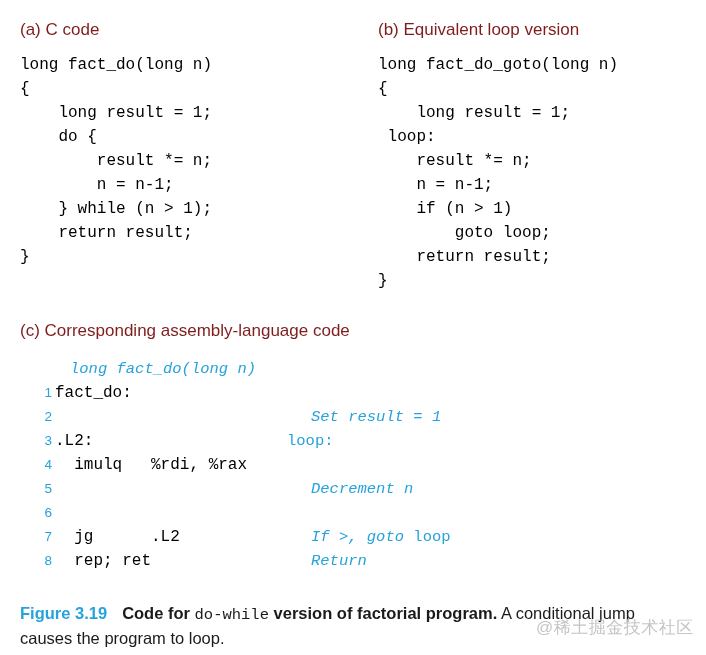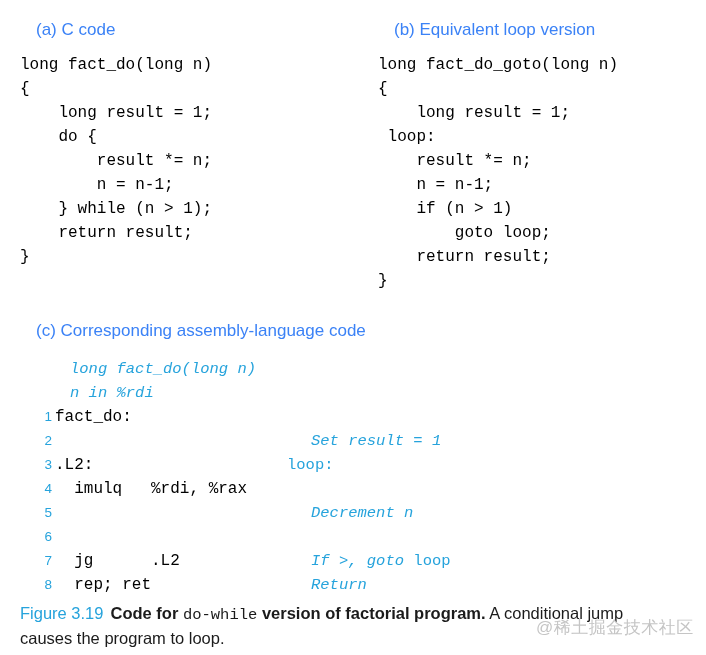--- a/index.html
+++ b/index.html
@@ -13,23 +13,22 @@
     height: 655px;
     overflow: hidden;
     font-family: "Liberation Sans", sans-serif;
     color: #1b1b1b;
     --accent: #26a3dc;
   }
   .section-title {
     position: absolute;
     font-size: 17px;
     line-height: 22px;
-    color: #3b82f6;
+    color: #7f1d1d;
     white-space: pre;
-    margin-left: 16px;
   }
   #title-a { left: 20px; top: 19px; }
   #title-b { left: 378px; top: 19px; }
   #title-c { left: 20px; top: 320px; }
 
   pre.codeblock {
     position: absolute;
     margin: 0;
     font-family: "Liberation Mono", "DejaVu Sans Mono", monospace;
     font-size: 16px;
@@ -69,21 +68,21 @@
     color: var(--accent); white-space: pre; text-align: right;
   }
   .asm-row .comment .it { font-style: italic; }
   .asm-row .comment .it:first-child { margin-left: 24px; }
   .asm-row .comment .cc { font-style: normal; }
 
   #caption {
     position: absolute; left: 20px; top: 602px; width: 684px;
     font-size: 16.5px; line-height: 23px; color: #1b1b1b;
   }
-  #caption .fig-label { color: var(--accent); font-weight: normal; margin-right: 7px; }
+  #caption .fig-label { color: var(--accent); font-weight: bold; margin-right: 15px; }
   #caption .cap-bold { font-weight: bold; }
   #caption .cap-mono {
     font-family: "Liberation Mono", "DejaVu Sans Mono", monospace;
     font-size: 15.5px;
   }
   #caption .cap-normal { font-weight: normal; }
 
   #watermark {
     position: absolute; left: 536px; top: 618px;
     font-size: 17px; line-height: 20px;
@@ -119,24 +118,20 @@
 }</pre>
 
 <div id="title-c" class="section-title">(c) Corresponding assembly-language code</div>
 
 <div id="asm">
     <div class="asm-row">
       <span class="num"></span>
       <span class="annot">long fact_do(long n)</span>
     </div>
     <div class="asm-row">
-      <span class="num"></span>
-      <span class="annot">n in %rdi</span>
-    </div>
-    <div class="asm-row">
       <span class="num">1</span>
       <span class="code">fact_do:</span>
     </div>
     <div class="asm-row">
       <span class="num">2</span>
       <span class="comment"><span class="it">Set result = 1</span></span>
     </div>
     <div class="asm-row">
       <span class="num">3</span>
       <span class="code">.L2:</span>

